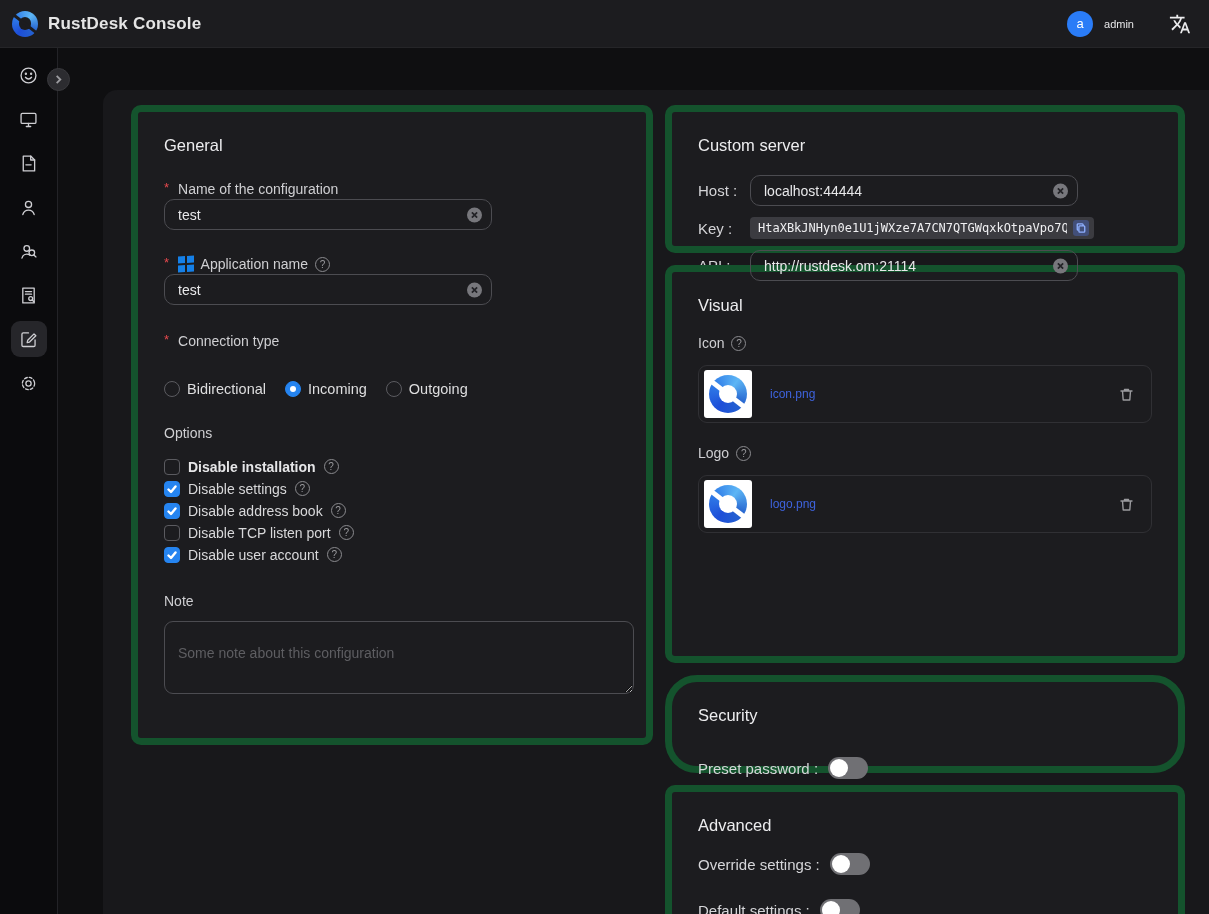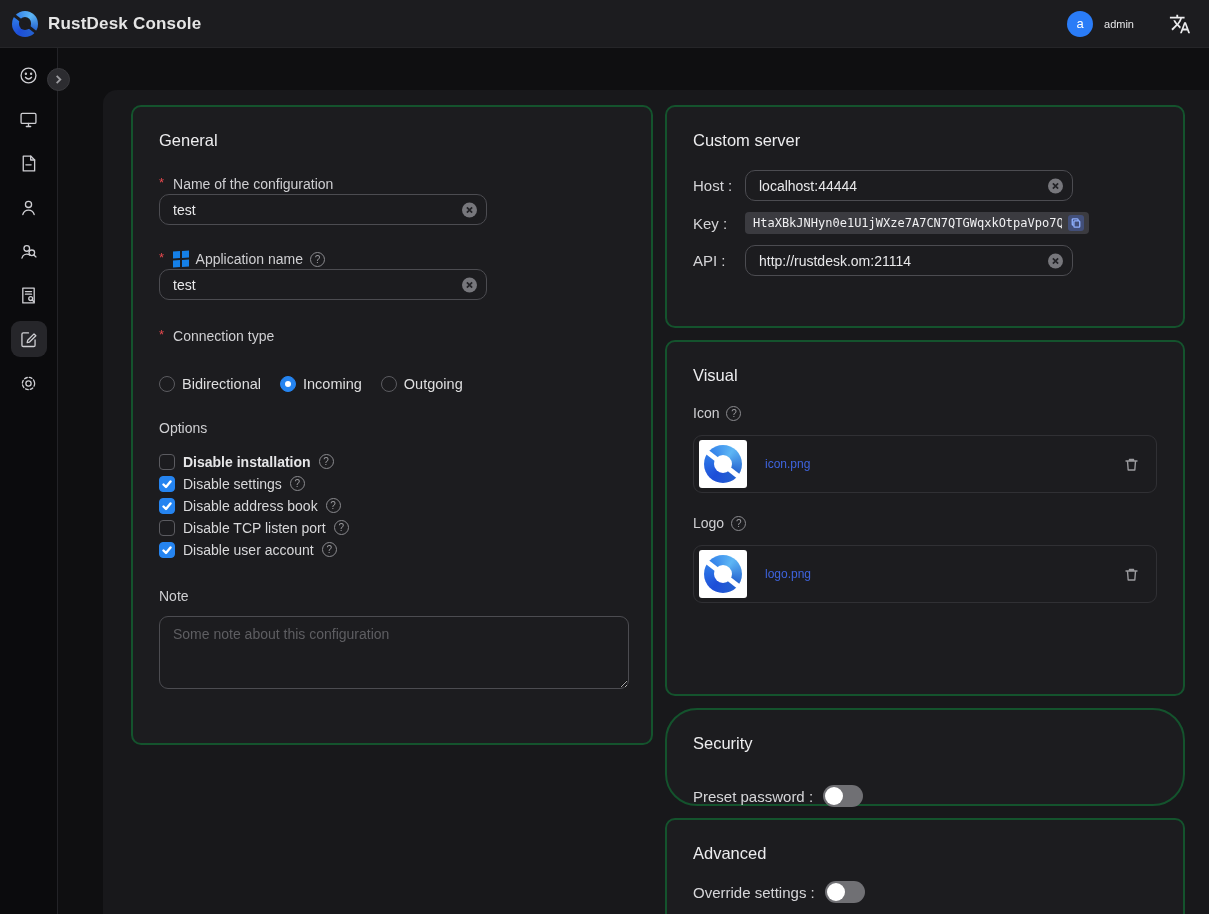--- a/index.html
+++ b/index.html
@@ -52,21 +52,21 @@
   }
   .expand-btn svg { width:11px; height:11px; fill:none; stroke:currentColor; stroke-width:2; }
 
   
   .page { position:absolute; top:48px; left:59px; right:0; bottom:0; background:#0f0f11; }
   .content {
     position:absolute; top:42px; left:44px; right:0; bottom:0;
     background:#18181b; border-top-left-radius:14px;
     padding:15px 24px 0 28px; display:flex; gap:12px; align-items:flex-start; overflow:hidden;
   }
-  .panel { background:#1c1c1f; border:2px solid #14532d; border-radius:10px; padding:24px 26px; }
+  .panel { background:#1c1c1f; border:7px solid #14532d; border-radius:10px; padding:24px 26px; }
   .panel h2 { font-size:16.5px; font-weight:500; color:#ececee; }
   .general { width:522px; min-height:640px; }
   .col-right { width:520px; display:flex; flex-direction:column; gap:12px; }
 
   
   .lbl { font-size:14px; color:#cfcfd2; display:flex; align-items:center; gap:7px; }
   .req { color:var(--danger); font-size:13px; margin-right:2px; position:relative; top:-2px; }
   .help {
     width:15px; height:15px; border:1px solid #8a8a8e; border-radius:50%;
     color:#9a9a9e; font-size:10px; display:inline-flex; align-items:center; justify-content:center;
@@ -105,21 +105,21 @@
     display:flex; align-items:center; justify-content:center; flex:0 0 auto; }
   .cb svg { display:none; width:10px; height:10px; stroke:#fff; stroke-width:2.4; fill:none;
     stroke-linecap:round; stroke-linejoin:round; }
   .cb.on { background:var(--accent); border-color:var(--accent); }
   .cb.on svg { display:block; }
   .cb-row .clabel { font-size:14px; color:#d8d8da; }
   .cb-row .clabel.bold { font-weight:700; color:#e6e6e8; }
 
   textarea.note {
     width:470px; height:73px; background:transparent; border:1px solid #4c4c51; border-radius:9px;
-    color:#e8e8ea; font-size:14px; padding:9px 13px; resize:vertical; outline:none;
+    color:#e8e8ea; font-size:14px; padding:23px 13px; resize:vertical; outline:none;
     font-family:"Liberation Sans", sans-serif;
   }
   textarea.note::placeholder { color:#5e5e62; }
 
   
   .srv-row { display:flex; align-items:center; margin-top:11px; }
   .srv-row:first-of-type { margin-top:20px; }
   .srv-lbl { width:52px; font-size:15px; color:#d4d4d7; flex:0 0 auto; }
   .key-chip {
     display:flex; align-items:center; gap:6px; background:#3b3b40; border-radius:4px;
@@ -338,21 +338,21 @@
       </div>
 
       <div class="lbl mt24">
         <span>Note</span>
       </div>
       <textarea class="note mt12" placeholder="Some note about this configuration" style=""></textarea>
     </section>
 
     <div class="col-right">
 
-      <section class="panel" style="height:223px;">
+      <section class="panel" style="height:148px;">
         <h2>Custom server</h2>
         <div class="srv-row">
           <span class="srv-lbl">Host :</span>
           <div class="input-wrap">
             <input value="localhost:44444" style="">
             <span class="clear-btn">
               <svg viewBox="0 0 8 8">
                   <path d="M1 1l6 6M7 1l-6 6"></path>
                 </svg>
             </span>
@@ -376,21 +376,21 @@
             <input value="http://rustdesk.om:21114" style="">
             <span class="clear-btn">
               <svg viewBox="0 0 8 8">
                   <path d="M1 1l6 6M7 1l-6 6"></path>
                 </svg>
             </span>
           </div>
         </div>
       </section>
 
-      <section class="panel" style="height:356px;">
+      <section class="panel" style="height:398px;">
         <h2>Visual</h2>
         <div class="lbl vis-label">
           <span>Icon</span>
           <span class="help">?</span>
         </div>
         <div class="file-card">
           <span class="thumb">
               <span class="rdlogo logo-light"></span>
             </span>
           <a class="file-link">icon.png</a>

